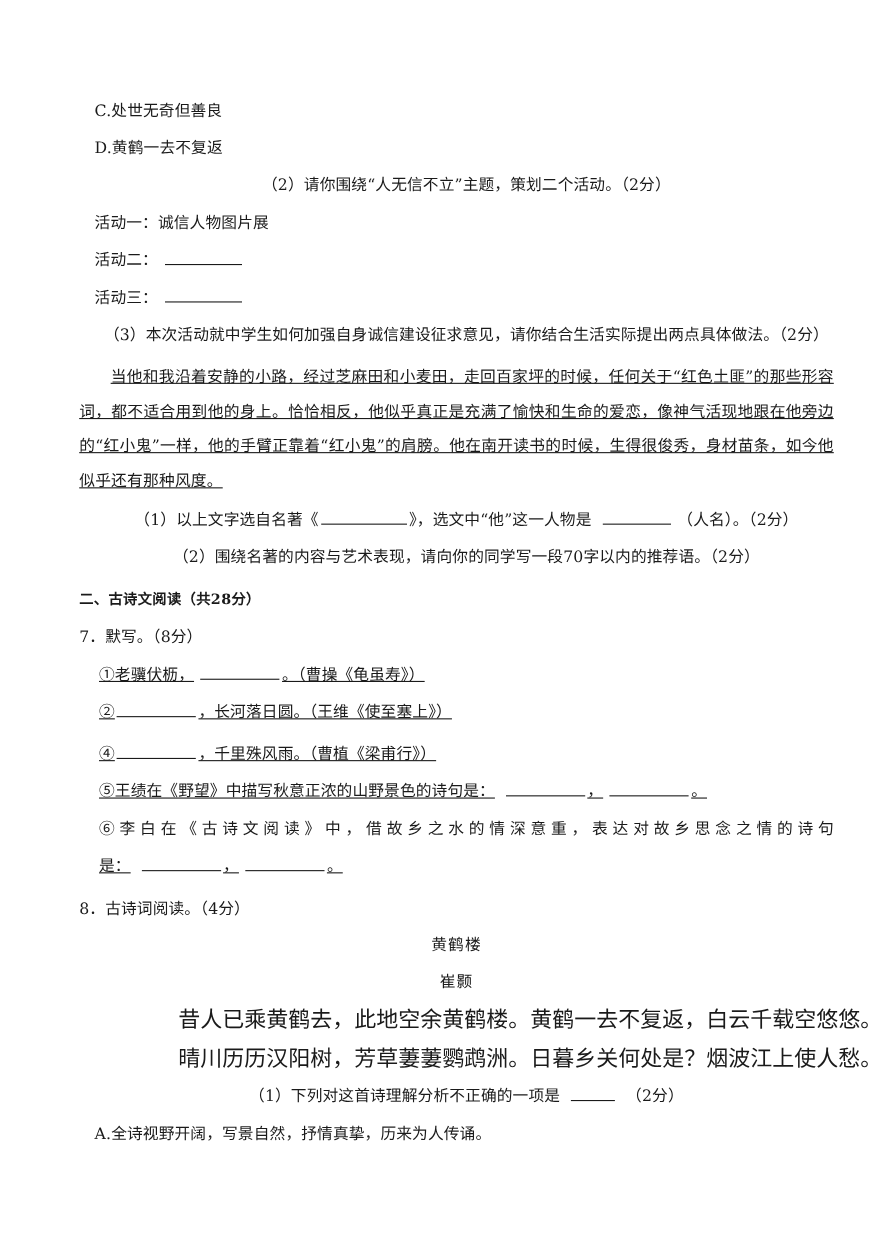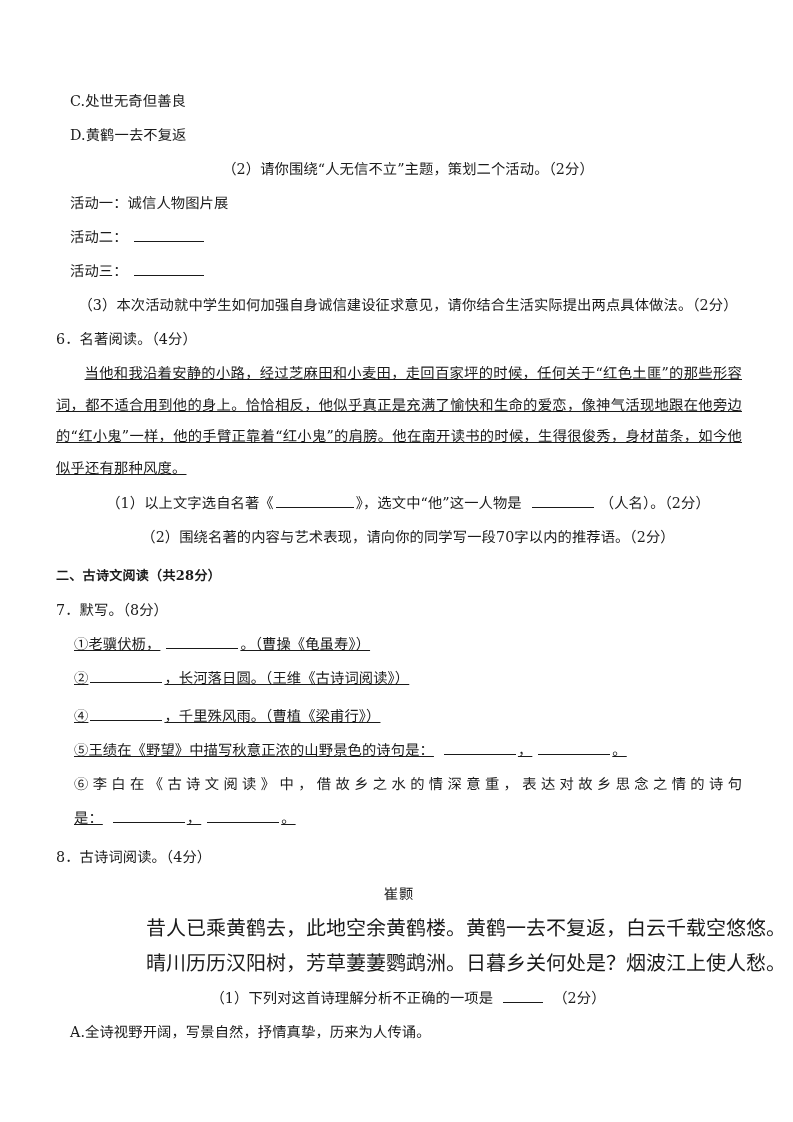--- a/index.html
+++ b/index.html
@@ -17,21 +17,21 @@
     position: relative;
     width: 793px;
     height: 1122px;
     margin: 0 auto;
     background: #ffffff;
     overflow: hidden;
     box-sizing: border-box;
   }
   .content {
     position: absolute;
-    left: 56px;
+    left: 72px;
     top: 86px;
     width: 686px;
   }
 
   
   .line {
     font-size: 14.3px;
     line-height: 30px;
     letter-spacing: 0.1px;
     white-space: nowrap;
@@ -137,21 +137,20 @@
     <div class="gap-sm"></div>
 
     <div class="line q-opt-flush">
       <span>活动三：</span><span class="sp4"></span><span class="blank w70"></span>
     </div>
     <div class="gap-sm"></div>
 
     <div class="line q-sub">（3）本次活动就中学生如何加强自身诚信建设征求意见，请你结合生活实际提出两点具体做法。（2分）</div>
 
     <div class="gap-sm"></div>
-    <div class="line q-num">6．名著阅读。（4分）</div>
     <div class="gap-sm"></div>
 
     <div class="para">当他和我沿着安静的小路，经过芝麻田和小麦田，走回百家坪的时候，任何关于“红色土匪”的那些形容词，都不适合用到他的身上。恰恰相反，他似乎真正是充满了愉快和生命的爱恋，像神气活现地跟在他旁边的“红小鬼”一样，他的手臂正靠着“红小鬼”的肩膀。他在南开读书的时候，生得很俊秀，身材苗条，如今他似乎还有那种风度。</div>
 
     <div class="gap-sm"></div>
     <div class="line q-sub">
       <span>（1）以上文字选自名著《</span><span class="blank w78"></span><span>》，选文中“他”这一人物是</span><span class="sp8"></span><span class="blank w62"></span><span class="sp4"></span><span>（人名）。（2分）</span>
     </div>
 
     <div class="gap-sm"></div>
@@ -163,21 +162,21 @@
 
     <div class="line q-num">7．默写。（8分）</div>
     <div class="gap-sm"></div>
 
     <div class="line q-item">
       <span>①老骥伏枥，</span><span class="sp4"></span><span class="blank w72"></span><span>。（曹操《龟虽寿》）</span>
     </div>
     <div class="gap-sm"></div>
 
     <div class="line q-item">
-      <span>②</span><span class="blank w72"></span><span>，长河落日圆。（王维《古诗词阅读》）</span>
+      <span>②</span><span class="blank w72"></span><span>，长河落日圆。（王维《使至塞上》）</span>
     </div>
     <div class="gap-sm"></div>
 
     <div class="gap-sm"></div>
 
     <div class="line q-item">
       <span>④</span><span class="blank w72"></span><span>，千里殊风雨。（曹植《梁甫行》）</span>
     </div>
     <div class="gap-sm"></div>
 
@@ -189,20 +188,21 @@
     <div class="stretch">⑥李白在《古诗文阅读》中，借故乡之水的情深意重，表达对故乡思念之情的诗句</div>
     <div class="gap-sm"></div>
     <div class="line q-item">
       <span>是：</span><span class="sp8"></span><span class="blank w72"></span><span>，</span><span class="sp4"></span><span class="blank w72"></span><span>。</span>
     </div>
 
     <div class="gap-md"></div>
     <div class="line q-num">8．古诗词阅读。（4分）</div>
     <div class="gap-sm"></div>
 
+    <div class="poem-title">黄鹤楼</div>
     <div class="gap-sm"></div>
     <div class="poem-author">崔颢</div>
     <div class="gap-sm"></div>
 
     <div class="poem-line">昔人已乘黄鹤去，此地空余黄鹤楼。黄鹤一去不复返，白云千载空悠悠。</div>
     <div class="gap-sm"></div>
     <div class="poem-line">晴川历历汉阳树，芳草萋萋鹦鹉洲。日暮乡关何处是？烟波江上使人愁。</div>
 
     <div class="gap-sm"></div>
     <div class="line q-sub">

